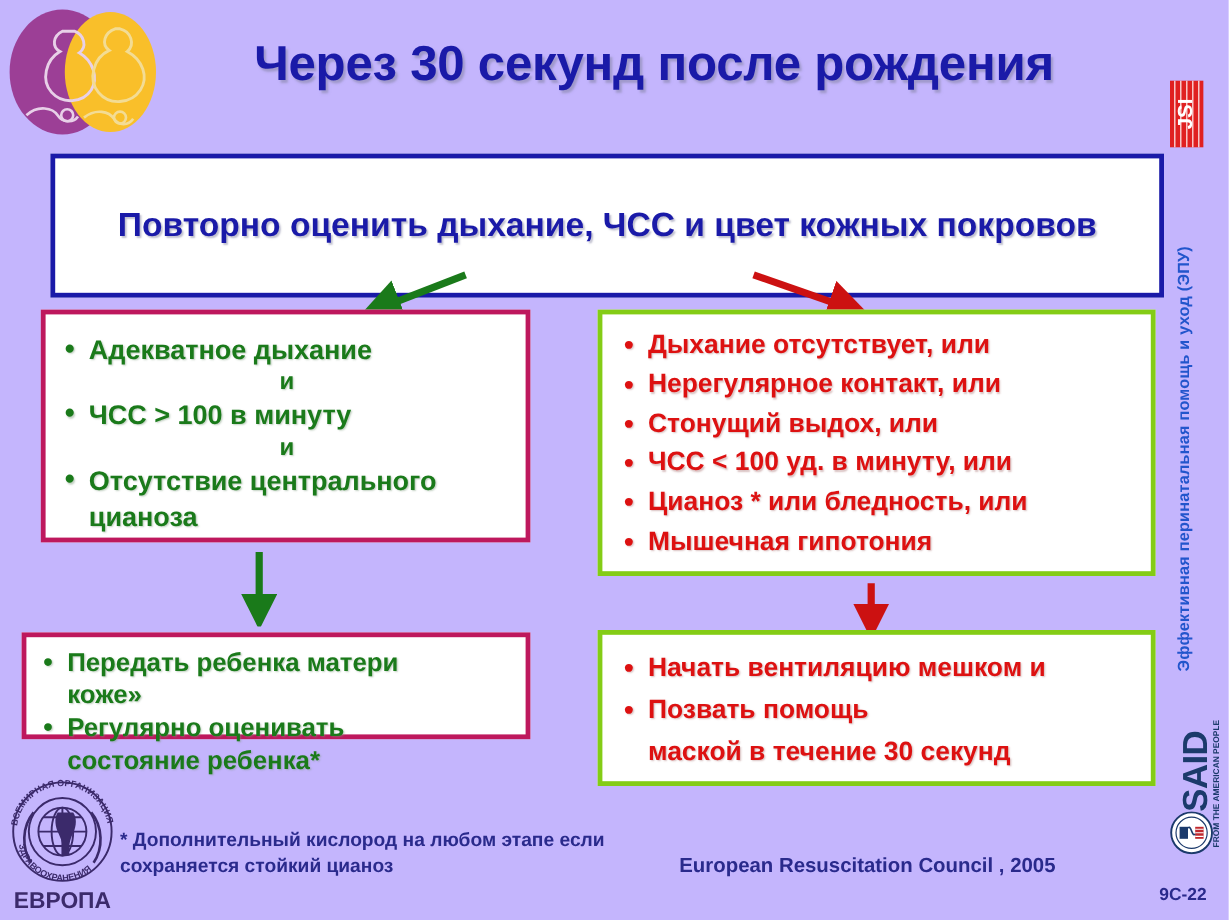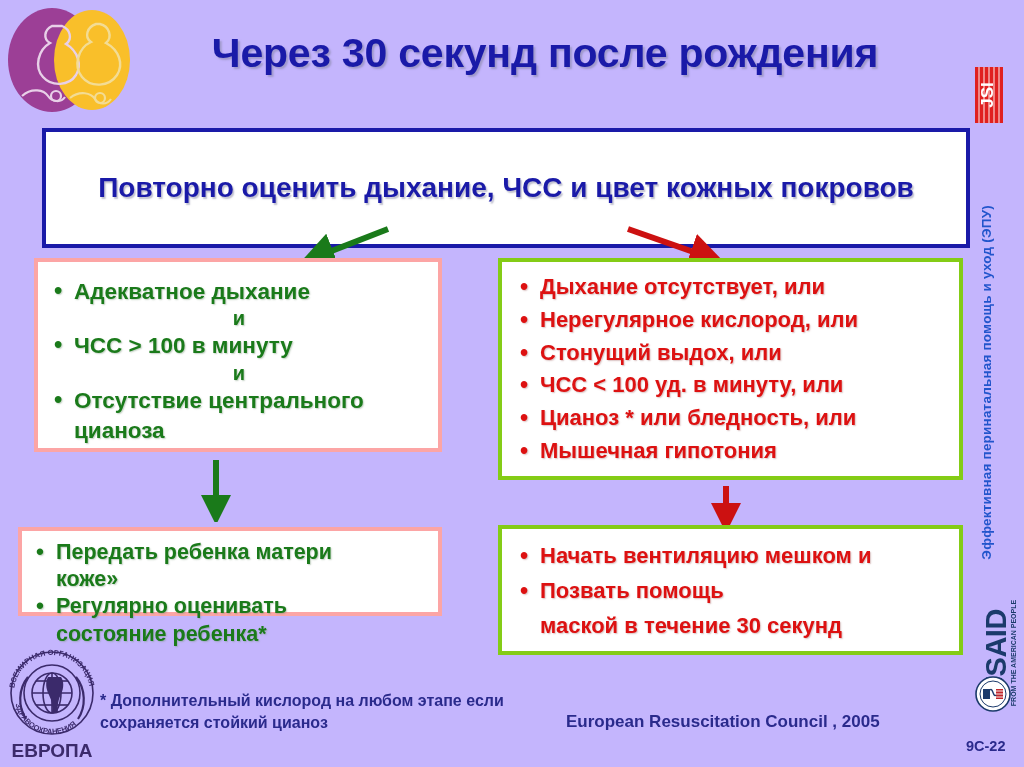--- a/index.html
+++ b/index.html
@@ -97,21 +97,21 @@
     line-height: 1.28;
     text-shadow: 1.5px 1.5px 1.5px rgba(130,130,160,0.5);
   }
 
   
   .outcome-box {
     position: absolute;
     box-sizing: border-box;
     background: #ffffff;
   }
-  .green-box { border: 4px solid #fca5a5; }
+  .green-box { border: 4px solid #be185d; }
   .red-box   { border: 4px solid #84cc16; }
 
   .bullet-list {
     list-style: none;
     margin: 0;
     padding: 0;
   }
   .bullet-list li {
     position: relative;
     padding-left: 22px;
@@ -316,21 +316,21 @@
       <li class="bulleted">ЧСС &gt; 100 в минуту</li>
       <li class="conj">и</li>
       <li class="bulleted">Отсутствие центрального</li>
       <li class="nobullet">цианоза</li>
     </ul>
   </div>
 
   <div id="red-criteria" class="outcome-box red-box">
     <ul class="bullet-list">
       <li class="bulleted">Дыхание отсутствует, или</li>
-      <li class="bulleted">Нерегулярное кислород, или</li>
+      <li class="bulleted">Нерегулярное контакт, или</li>
       <li class="bulleted">Стонущий выдох, или</li>
       <li class="bulleted">ЧСС &lt; 100 уд. в минуту, или</li>
       <li class="bulleted">Цианоз * или бледность, или</li>
       <li class="bulleted">Мышечная гипотония</li>
     </ul>
   </div>
 
   <svg class="arrow-svg" style="left:196px; top:458px; width:40px; height:64px;" viewBox="0 0 40 64" xmlns="http://www.w3.org/2000/svg">
     <defs>
       <marker id="gm2" markerWidth="5" markerHeight="5" refX="2.5" refY="2.5" orient="auto">

